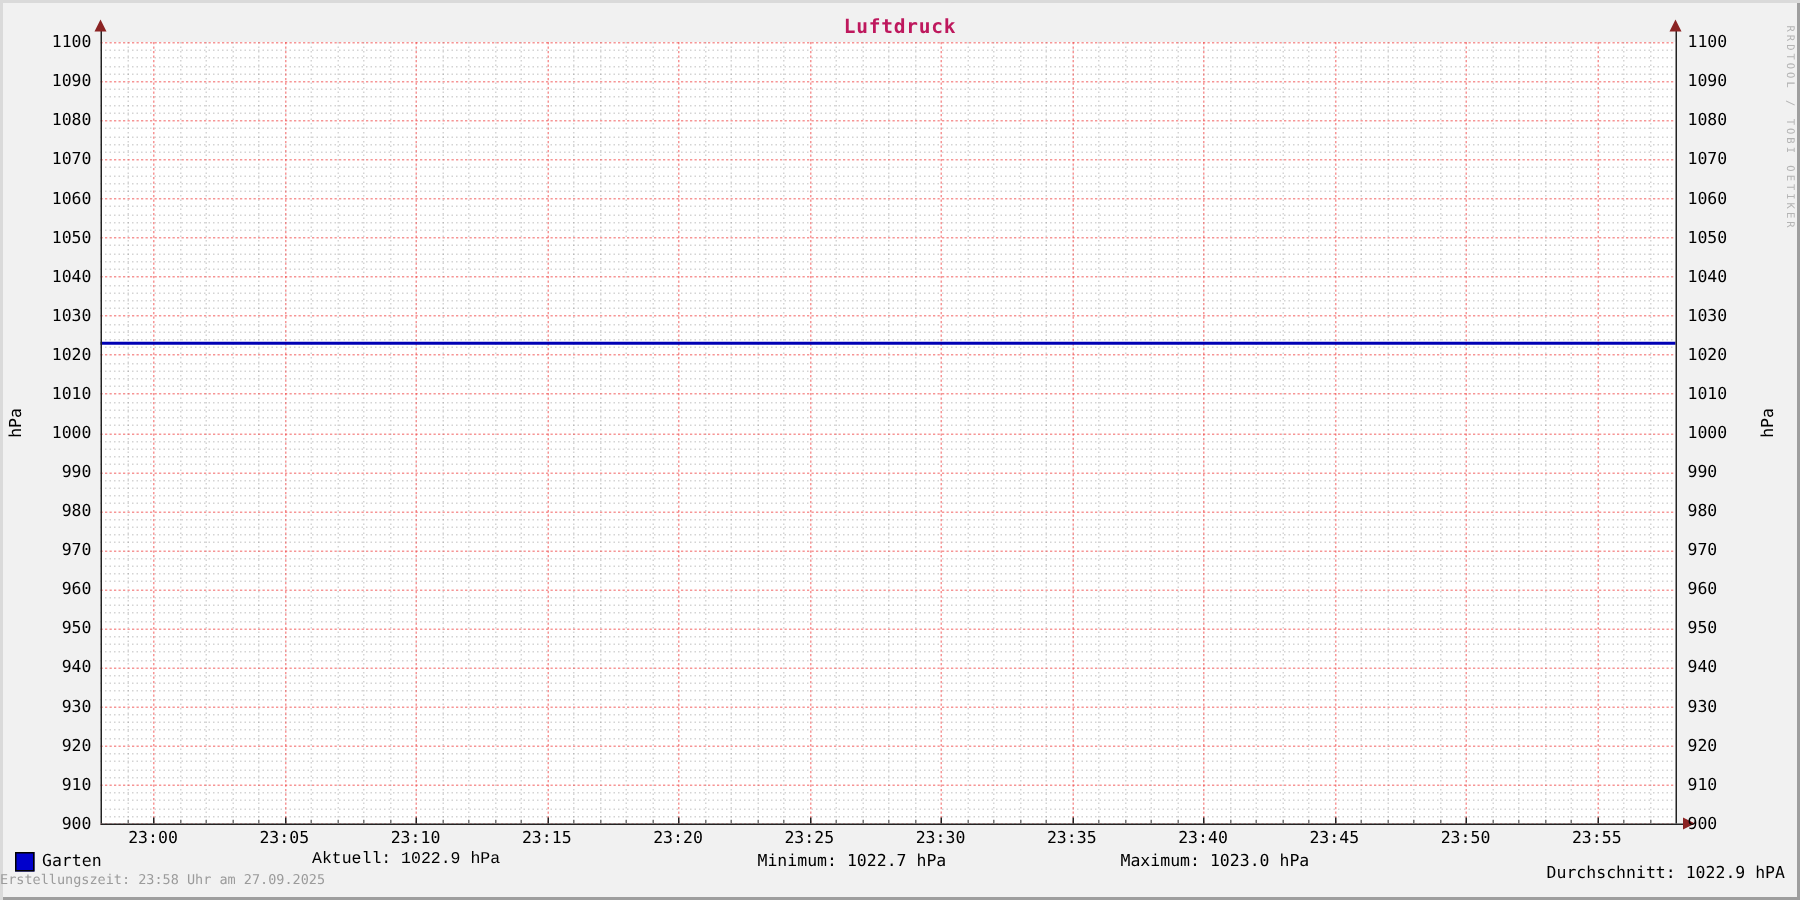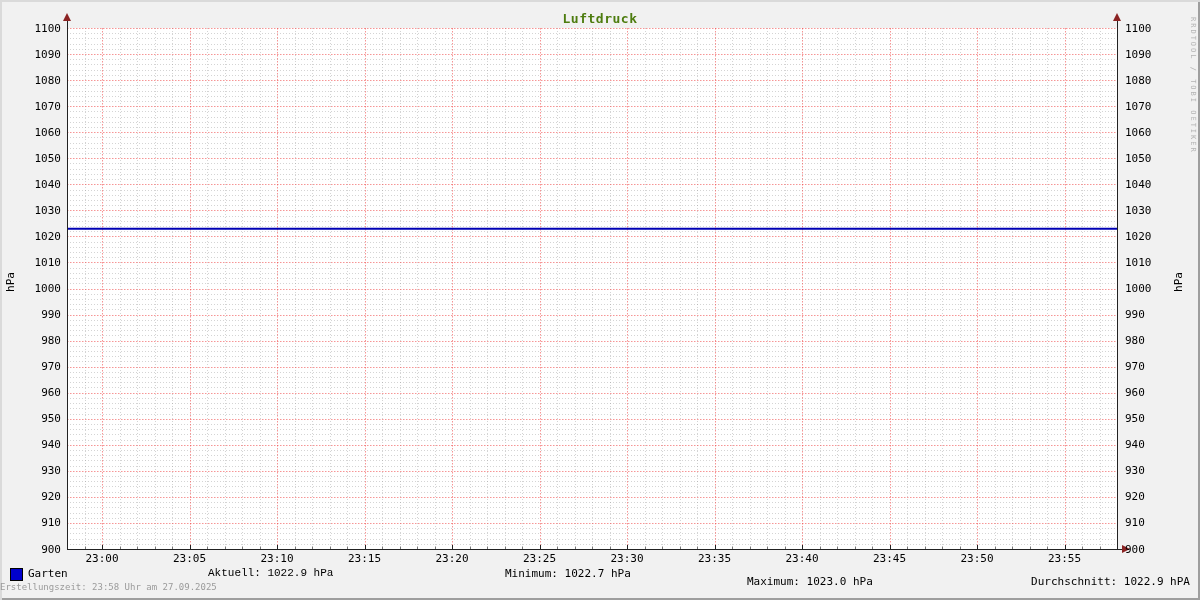--- a/index.html
+++ b/index.html
@@ -7,21 +7,21 @@
     position:relative;
     width:1200px;height:600px;
     background:#f1f1f1;
     font-family:"DejaVu Sans Mono","Liberation Mono",monospace;
     overflow:hidden;
     box-shadow: inset 2px 2px 0 #dadada, inset -2px -2px 0 #9e9e9e;
   }
   #chart-svg{position:absolute;left:0;top:0;}
   .title{
     position:absolute;top:11px;left:0;width:1200px;
-    text-align:center;font-size:13px;font-weight:bold;color:#4d7c0f;
+    text-align:center;font-size:13px;font-weight:bold;color:#be185d;
     letter-spacing:0.5px;
   }
   .watermark{
     position:absolute;top:17px;right:3px;
     writing-mode:vertical-rl;
     font-size:7px;letter-spacing:2px;color:#b4b4b4;
   }
   .yunit{
     position:absolute;
     writing-mode:vertical-rl;transform:rotate(180deg);
@@ -31,21 +31,21 @@
   .yunit.right{left:1172px;top:272px;}
   .legend-row{position:absolute;top:567px;left:0;width:1200px;height:14px;font-size:11px;color:#000;}
   .legend-swatch{
     position:absolute;left:10px;top:1px;width:11px;height:11px;
     border:1px solid #000;
   }
   .legend-name{position:absolute;left:28px;top:0;}
   .stat{position:absolute;top:0;white-space:nowrap;}
   .stat.aktuell{left:208px;font-family:Liberation Mono, monospace;}
   .stat.minimum{left:477px;margin-left:28px;}
-  .stat.maximum{left:747px;margin-top:8px;}
+  .stat.maximum{left:747px;}
   .stat.durchschnitt{right:10px;margin-top:8px;}
   .footer{
     position:absolute;top:582px;left:0;width:1028px;
     text-align:left;font-size:9px;color:#9b9b9b;
   }
 </style>
 </head>
 <body>
 
 <div id="graph">

